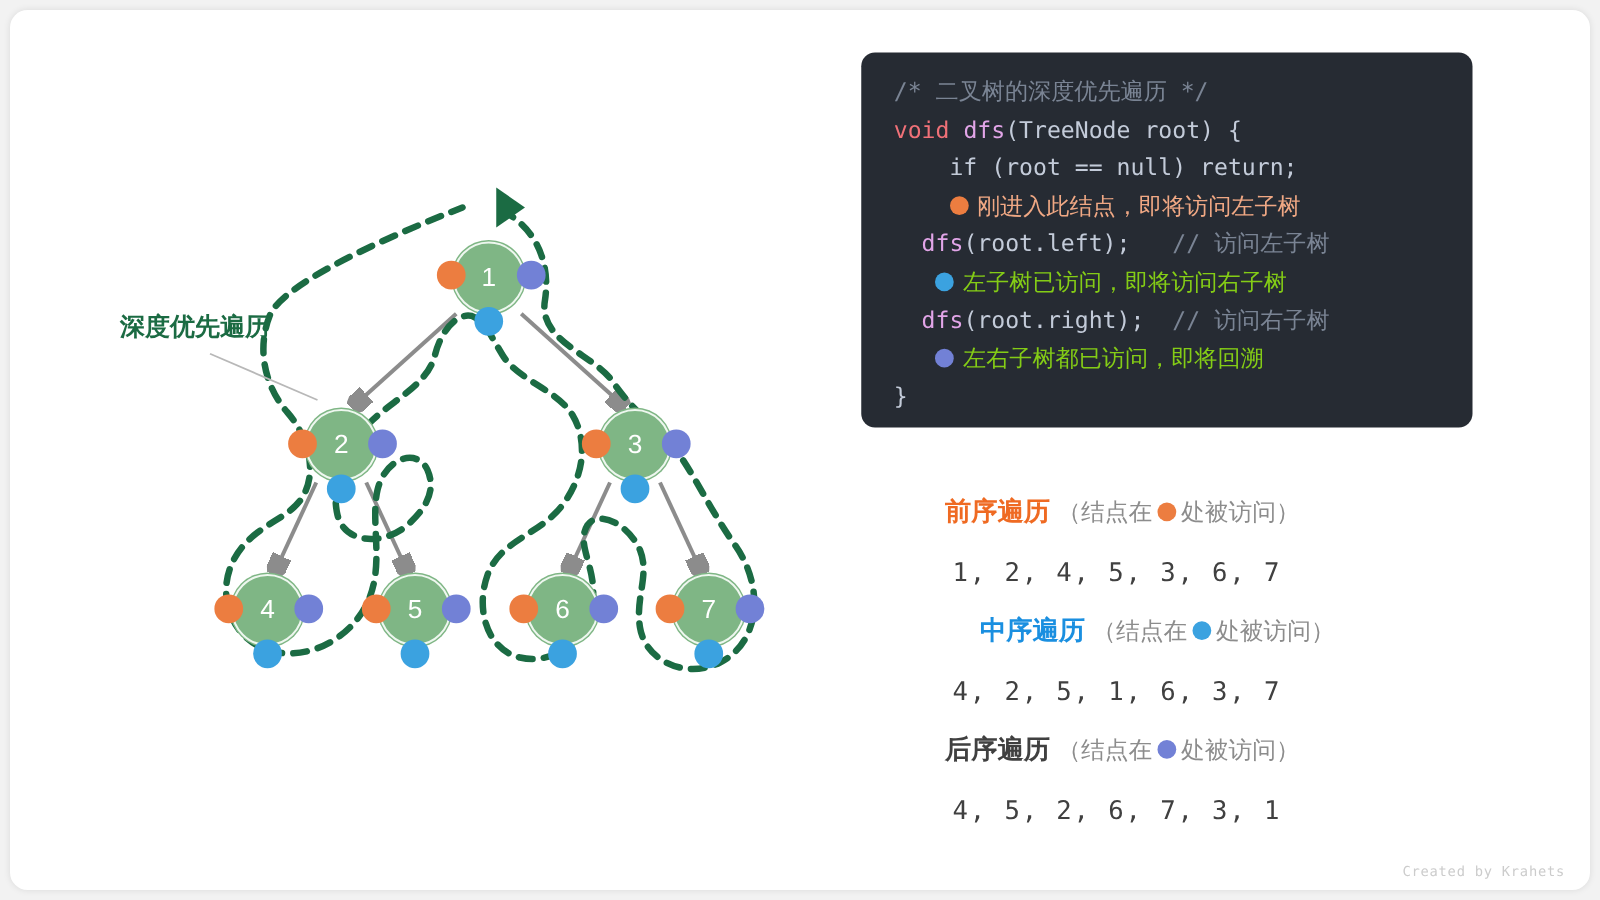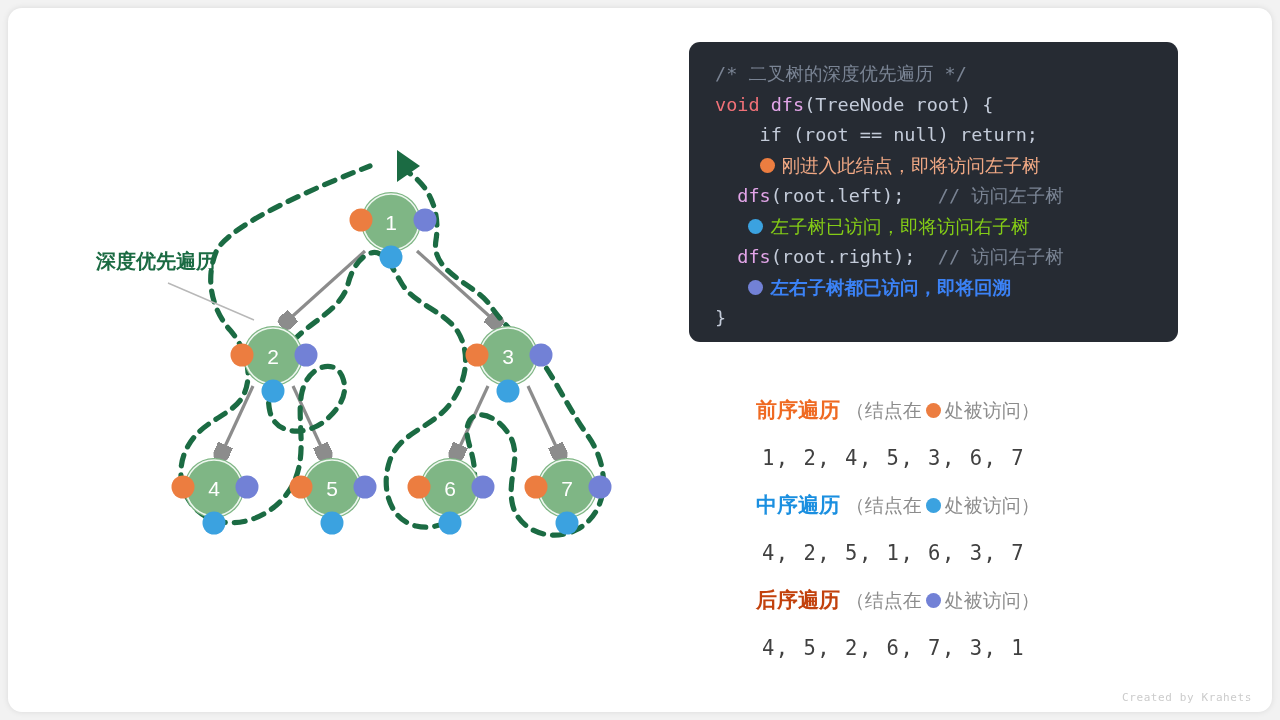--- a/index.html
+++ b/index.html
@@ -60,21 +60,21 @@
     white-space: pre;
     padding-left: 26px;
     color: #c3cbd9;
   }
   .tok-comment { color: #7a8494; }
   .tok-kw      { color: #f07178; }
   .tok-fn      { color: #e2a5e8; }
   .tok-plain   { color: #c3cbd9; }
   .tok-note-o  { color: #f0a884; }
   .tok-note-b  { color: #84cc16; }
-  .tok-note-p  { color: #3b82f6; font-weight: bold; }
+  .tok-note-p  { color: #84cc16; }
 
   .dot {
     display: inline-block;
     width: 15px;
     height: 15px;
     border-radius: 50%;
     vertical-align: -1px;
     margin: 0 7px 0 0;
   }
   .dot-orange { background: #ec7d40; }
@@ -89,22 +89,22 @@
     width: 430px;
   }
   .res-block { margin-bottom: 0px; }
   .res-head {
     font-size: 21px;
     font-weight: bold;
     line-height: 40px;
     white-space: nowrap;
   }
   .res-head .hl-pre  { color: #ef6a22; }
-  .res-head .hl-in   { color: #1a8fe0; }
-  .res-head .hl-post { color: #c2410c; margin-top: 28px; }
+  .res-head .hl-in   { color: #1a8fe0; margin-left: 28px; }
+  .res-head .hl-post { color: #404040; margin-top: 28px; }
   .res-head .paren {
     color: #8c8c8c;
     font-weight: normal;
     font-size: 19px;
     text-align: center;
   }
   .res-head .dot-inline {
     display: inline-block;
     width: 15px;
     height: 15px;

